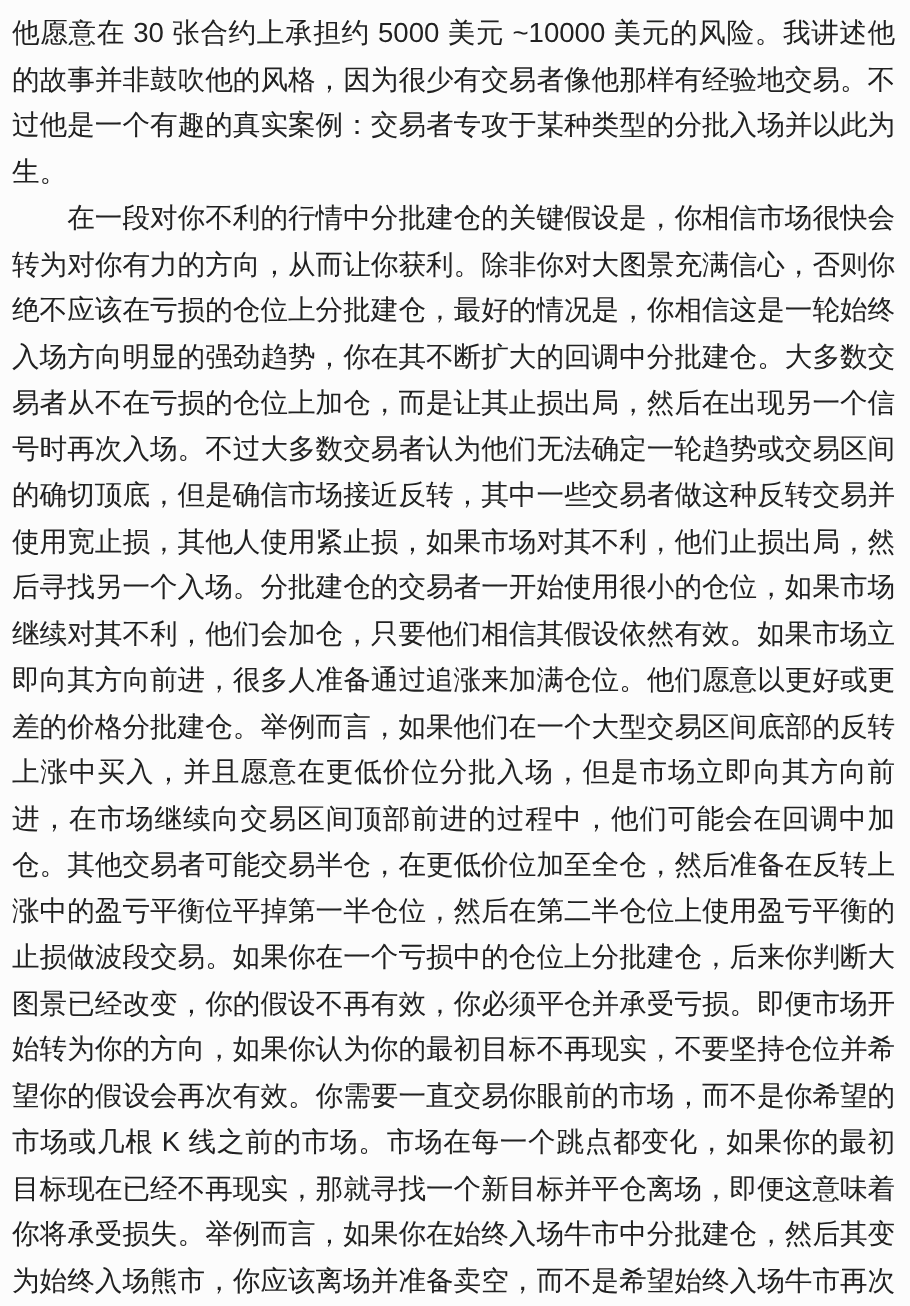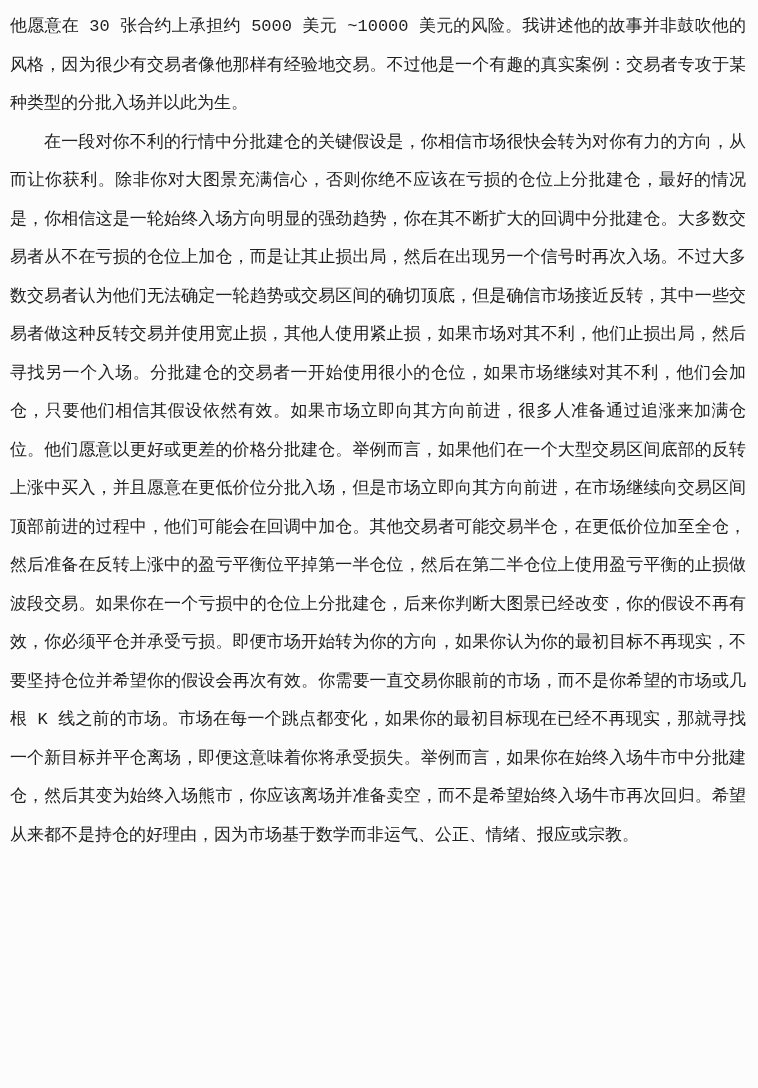--- a/index.html
+++ b/index.html
@@ -8,22 +8,22 @@
     background: #fcfcfc;
   }
   .page {
     box-sizing: border-box;
     width: 758px;
     height: 1088px;
     margin: 0;
     padding: 8px 12px 0 10px;
     background: #fcfcfc;
     color: #212121;
-    font-family: Liberation Mono, monospace;
-    font-size: 17px;
+    font-family: Liberation Sans, sans-serif;
+    font-size: 23px;
     line-height: 38.5px;
     text-align: justify;
     overflow: hidden;
   }
   .para {
     margin: 0;
     padding: 0;
   }
   .para.indent {
     text-indent: 2em;

